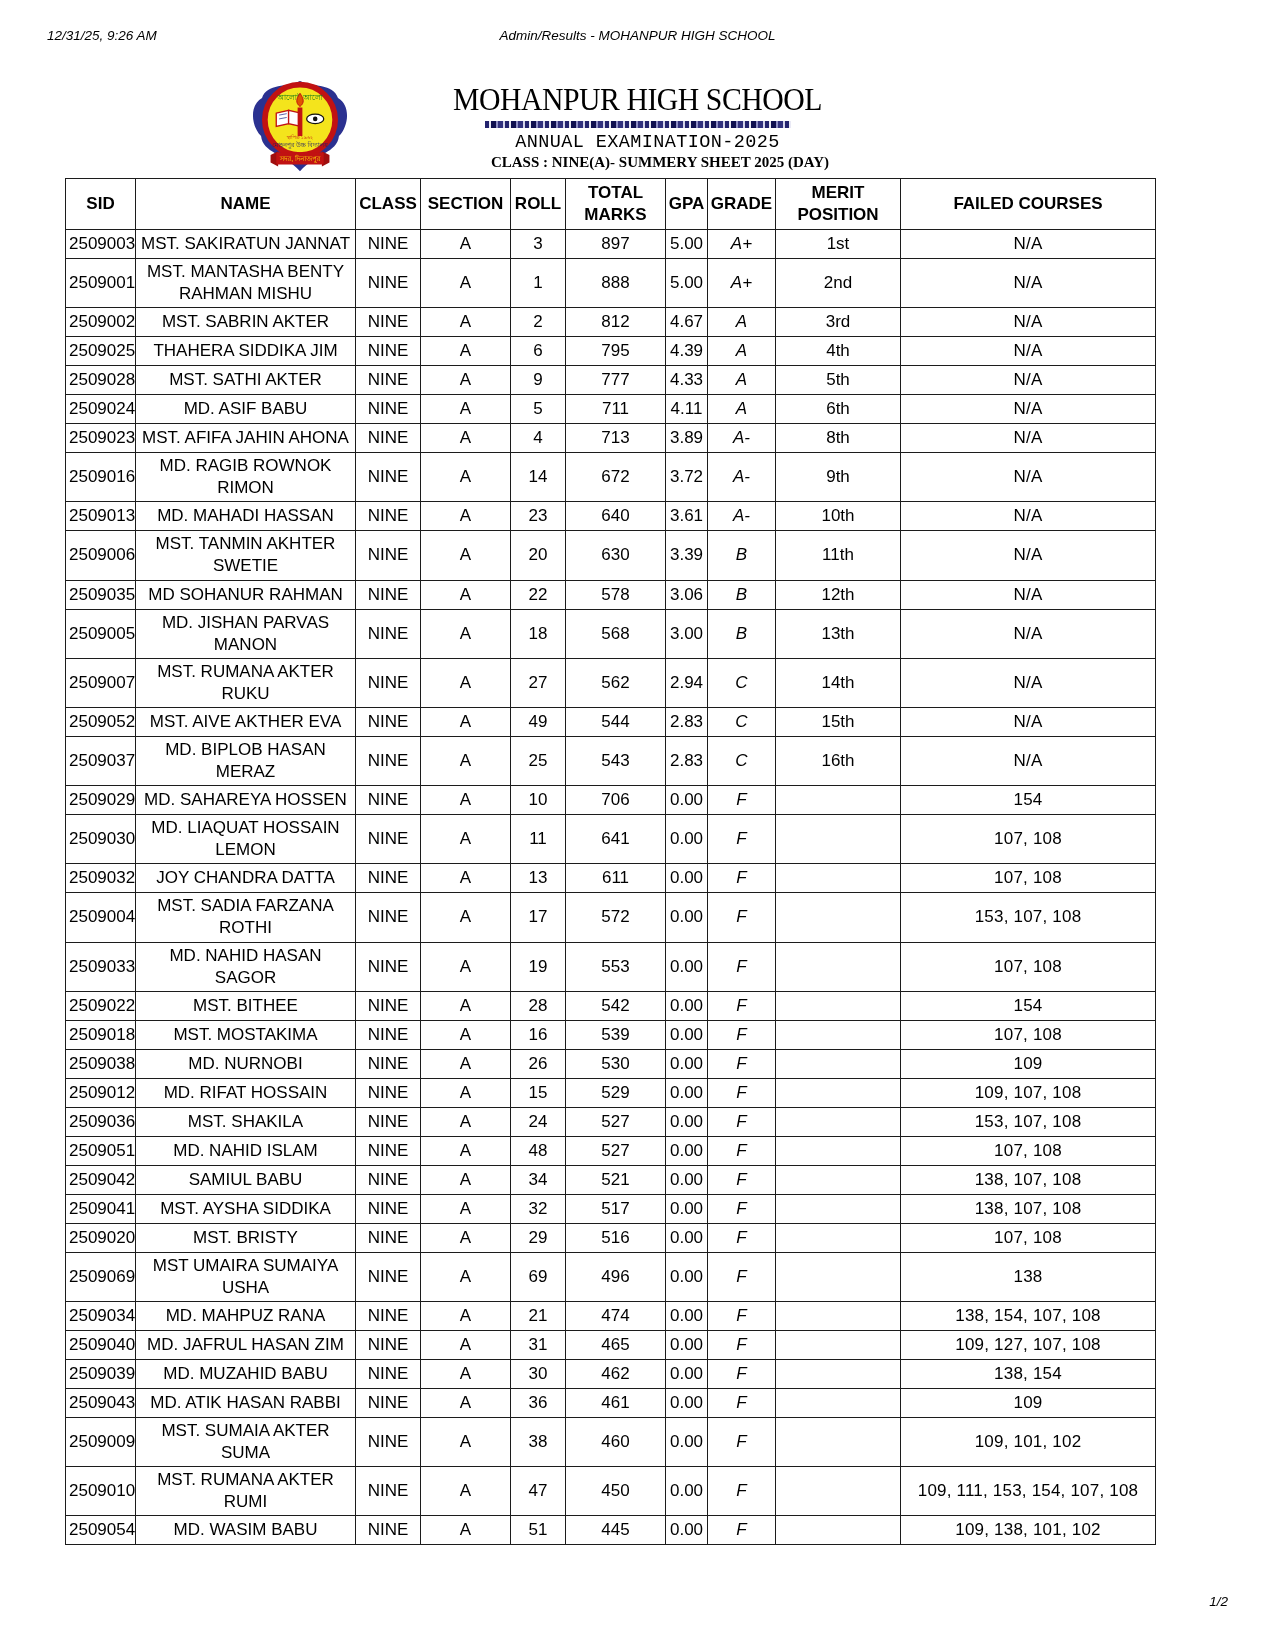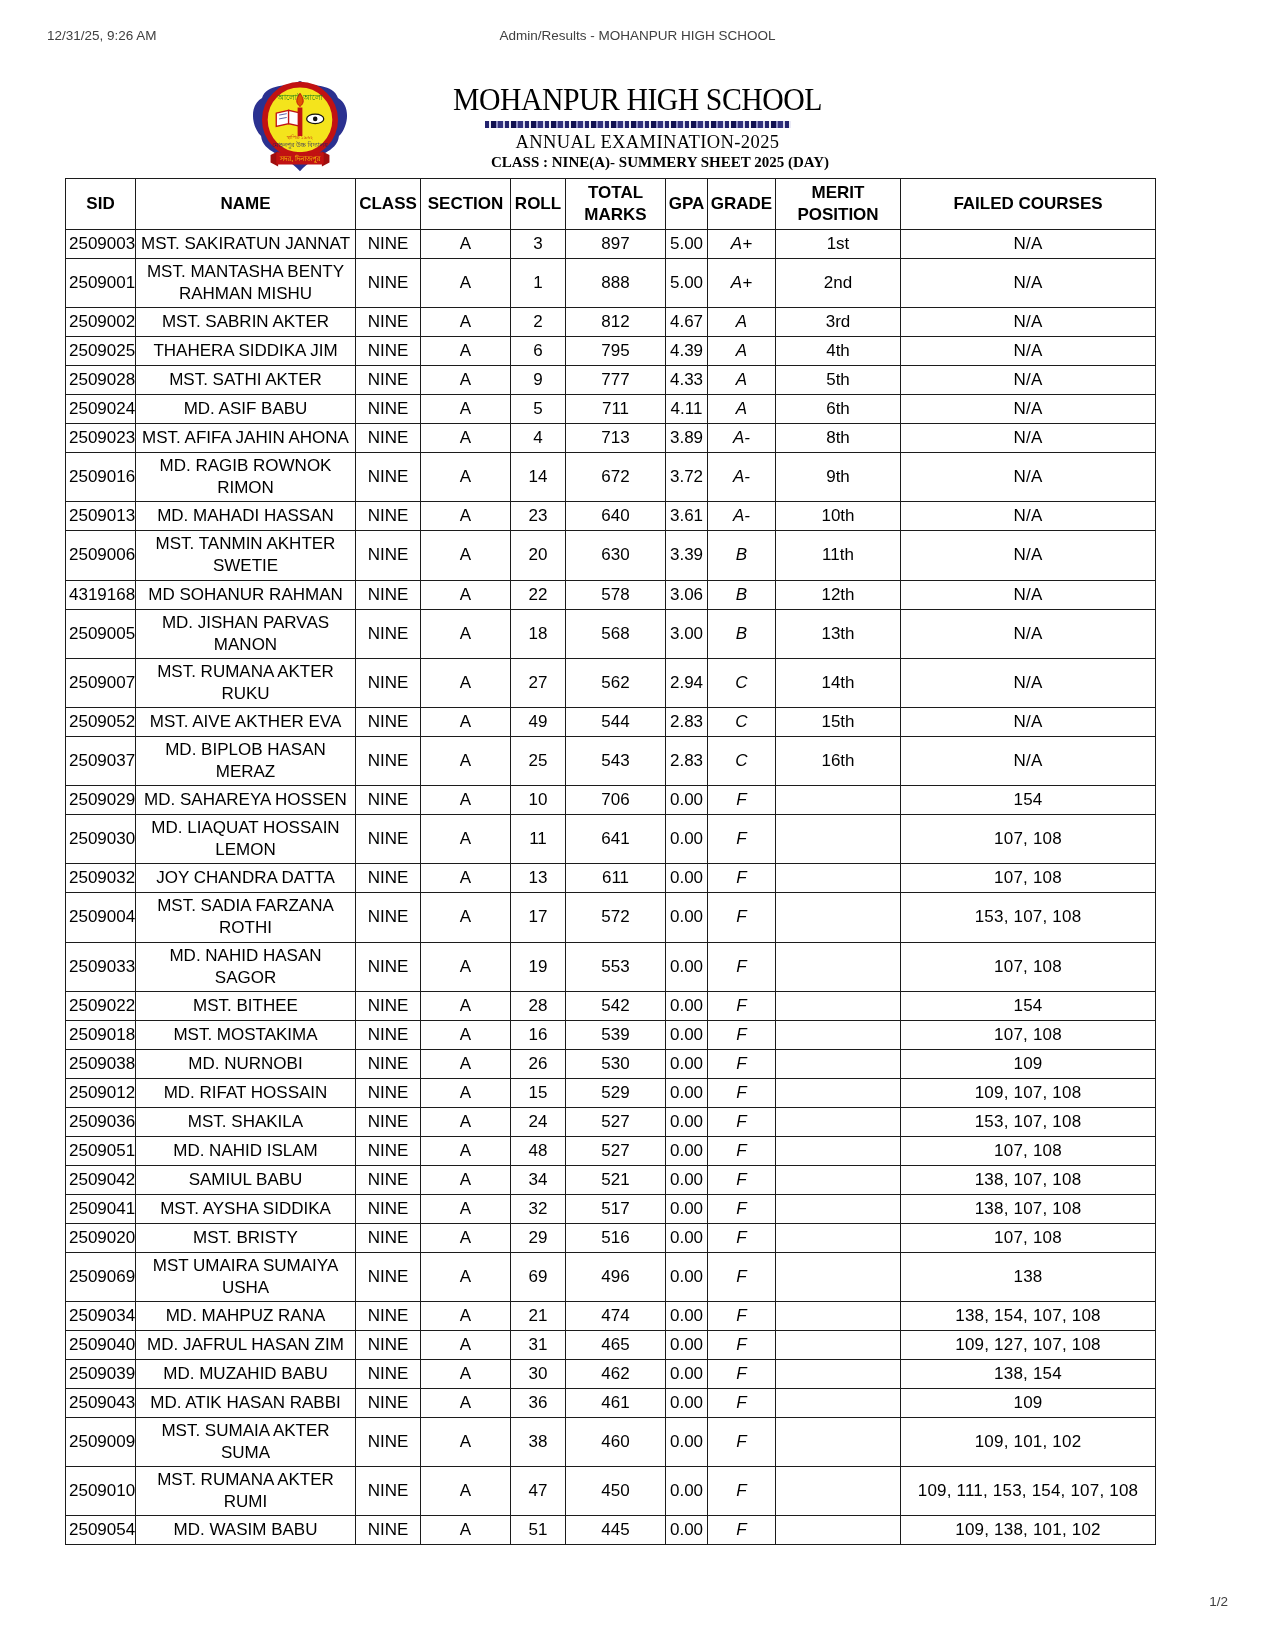--- a/index.html
+++ b/index.html
@@ -1,40 +1,40 @@
 <!DOCTYPE html>
 <html><head>
 <meta charset="utf-8">
 <style>
   html,body { margin:0; padding:0; }
   body {
     width:1275px; height:1650px; background:#ffffff; position:relative;
     font-family:"Liberation Sans", sans-serif; color:#000; overflow:hidden;
   }
   
-  .print-meta { position:absolute; font-size:13.5px; color:#404040; white-space:nowrap; }
+  .print-meta { position:absolute; font-size:13.5px; color:#000000; white-space:nowrap;font-style:italic; }
   #print-timestamp { left:47px; top:28px; }
   #print-doc-title { left:0; right:0; top:28px; text-align:center; }
   #footer-url { left:47px; top:1662px; }
   #footer-page { right:47px; top:1594px; }
 
   
   .school-head { position:absolute; left:0; right:0; top:82px; text-align:center; }
   .school-name {
     font-family:"Liberation Serif", serif; font-size:31px; font-weight:500;
     letter-spacing:-0.5px; transform:scaleX(0.96); transform-origin:center;
   }
   .deco-strip {
     width:306px; height:7px; margin:3px auto 4px auto;
     background:repeating-linear-gradient(90deg,
       #23236e 0px 4px, #e9e9f5 4px 6px, #101050 6px 11px,
       #8f8fc4 11px 13px, #31317e 13px 18px, #d5d5ea 18px 20px);
   }
   .exam-title {
-    font-family:Liberation Serif, serif; font-size:18.5px; letter-spacing:0.4px;margin-left:20px;
+    font-family:Liberation Mono, monospace; font-size:18.5px; letter-spacing:0.4px;margin-left:20px;
   }
   .sheet-title {
     font-family:"Liberation Serif", serif; font-size:15px; font-weight:bold; margin-top:1px;padding-left:45px;
   }
 
   
   .logo-wrap { position:absolute; left:247px; top:79px; width:106px; height:95px; }
 
   
   table.results {
@@ -242,21 +242,21 @@
         <td>NINE</td>
         <td>A</td>
         <td>20</td>
         <td>630</td>
         <td>3.39</td>
         <td class="grade">B</td>
         <td>11th</td>
         <td class="failed">N/A</td>
       </tr>
       <tr>
-        <td>4319168</td>
+        <td>2509035</td>
         <td>MD SOHANUR RAHMAN</td>
         <td>NINE</td>
         <td>A</td>
         <td>22</td>
         <td>578</td>
         <td>3.06</td>
         <td class="grade">B</td>
         <td>12th</td>
         <td class="failed">N/A</td>
       </tr>

